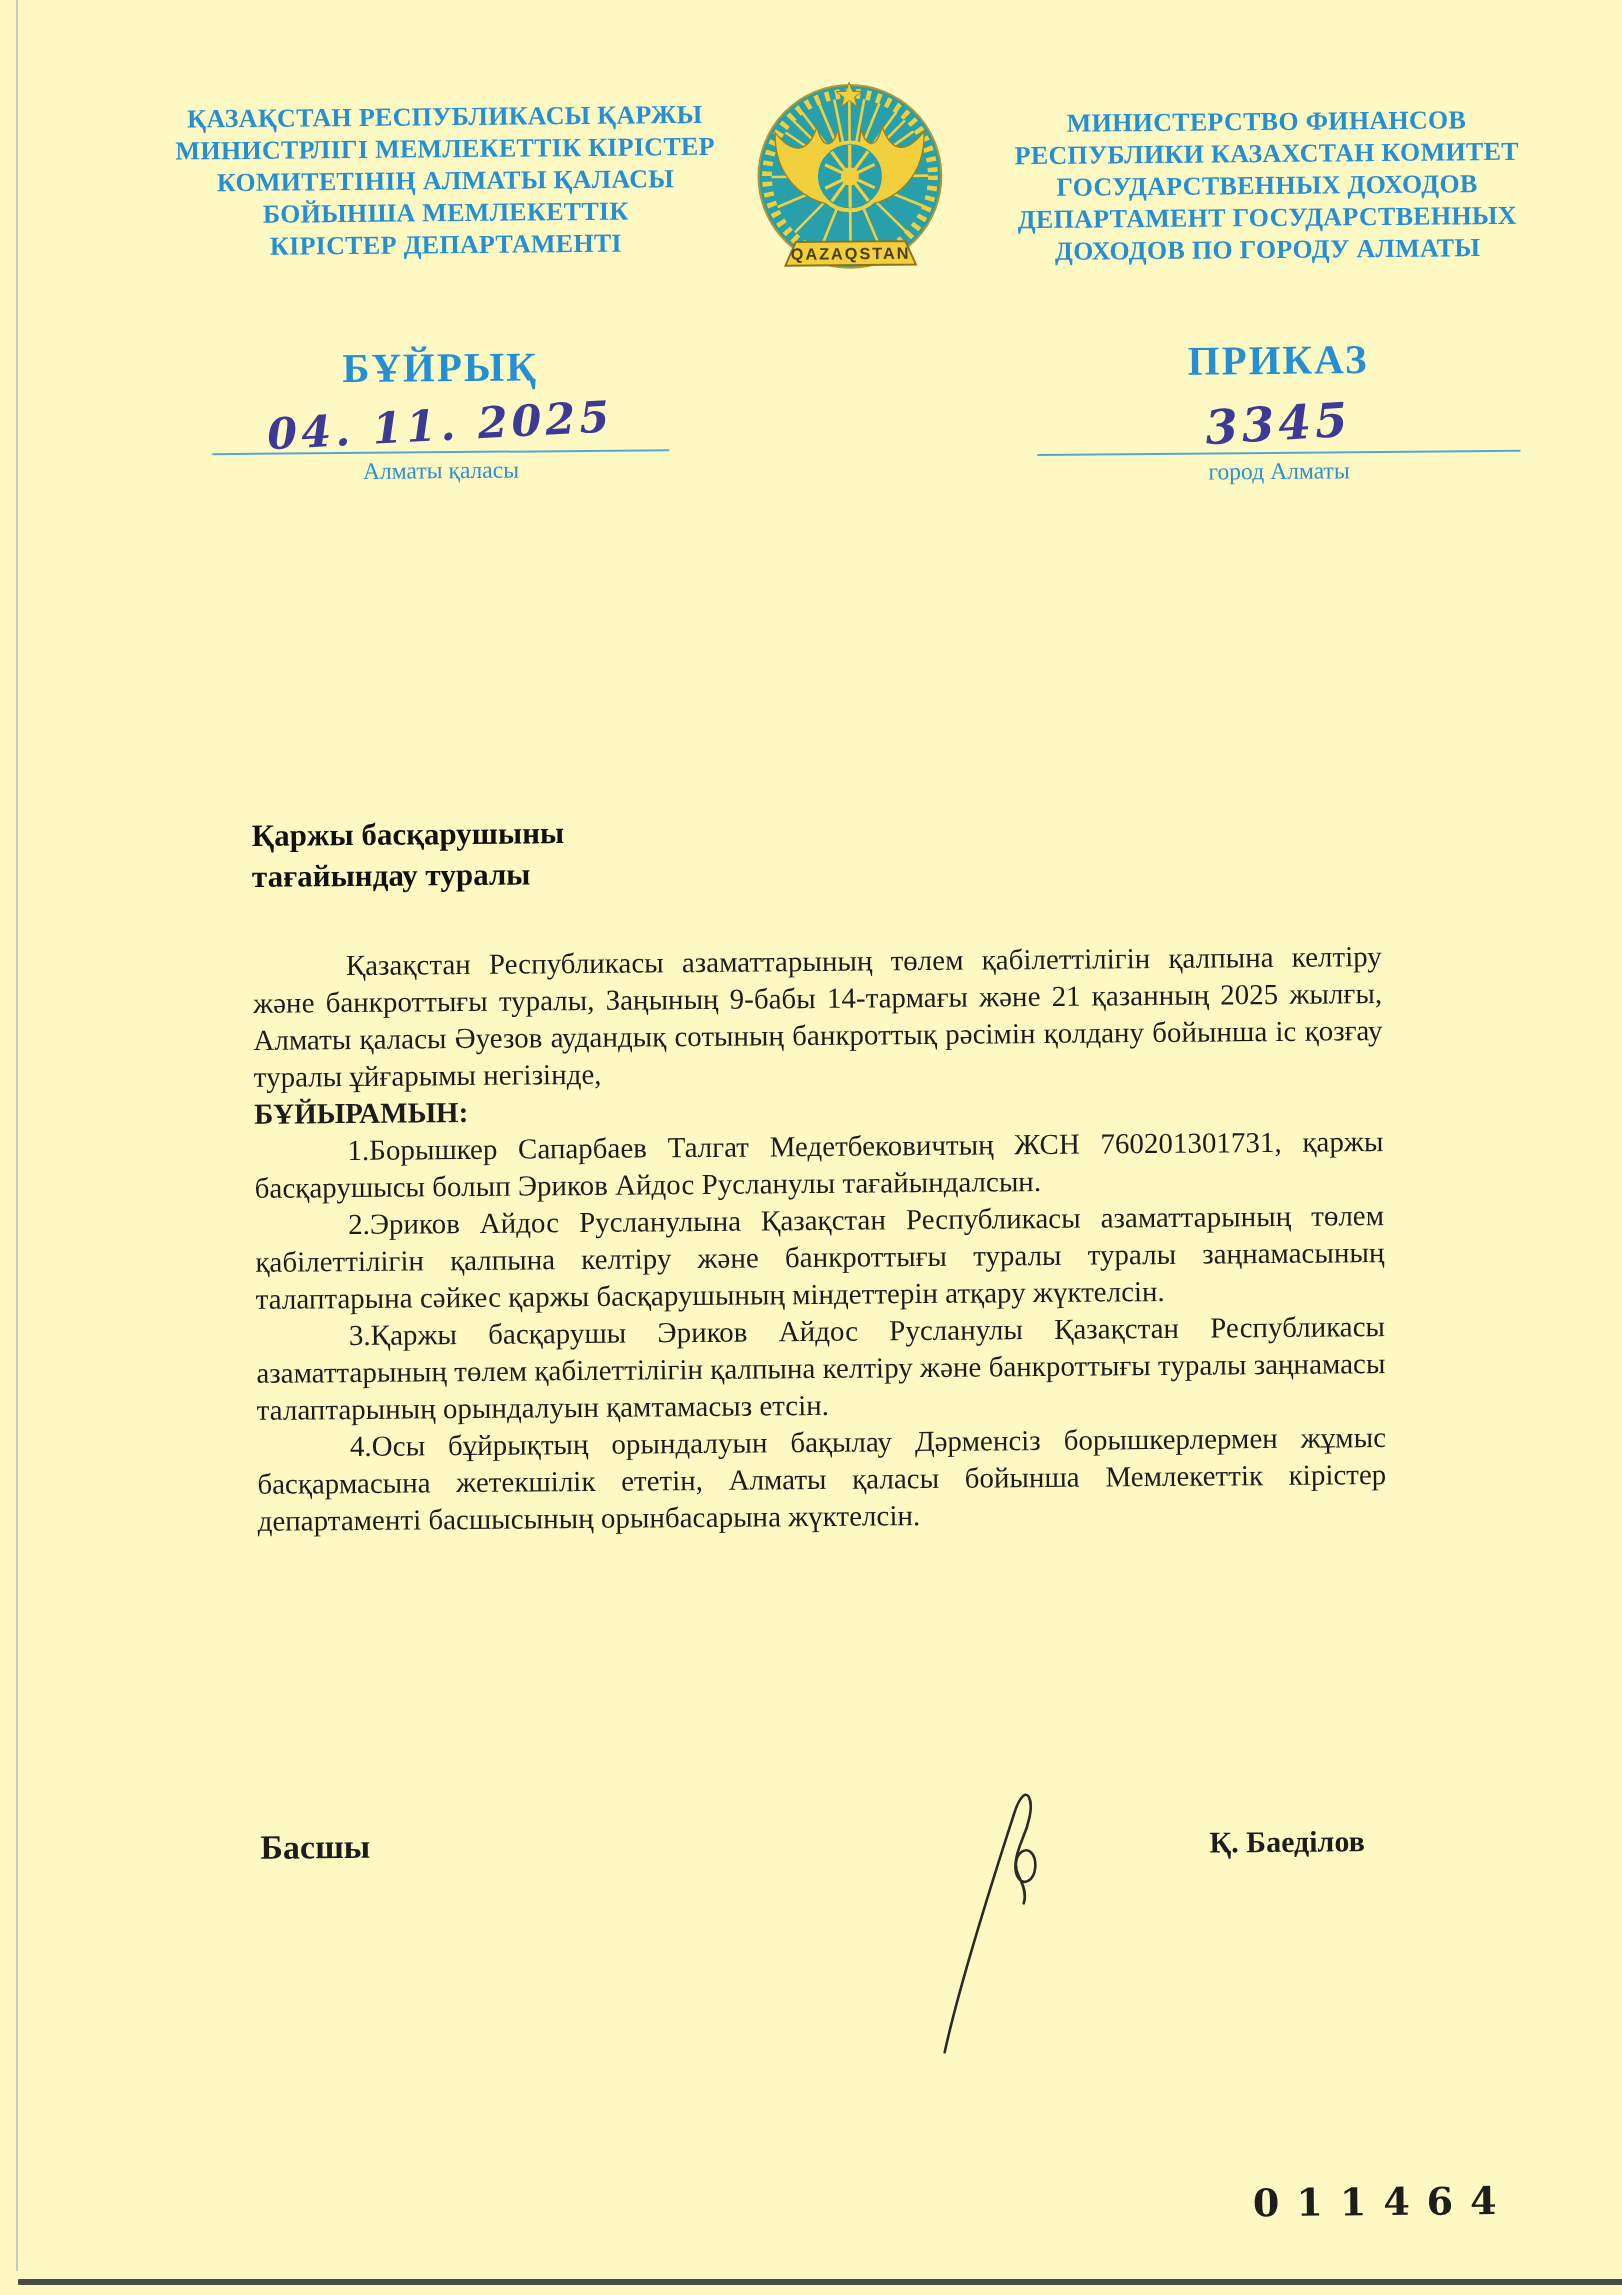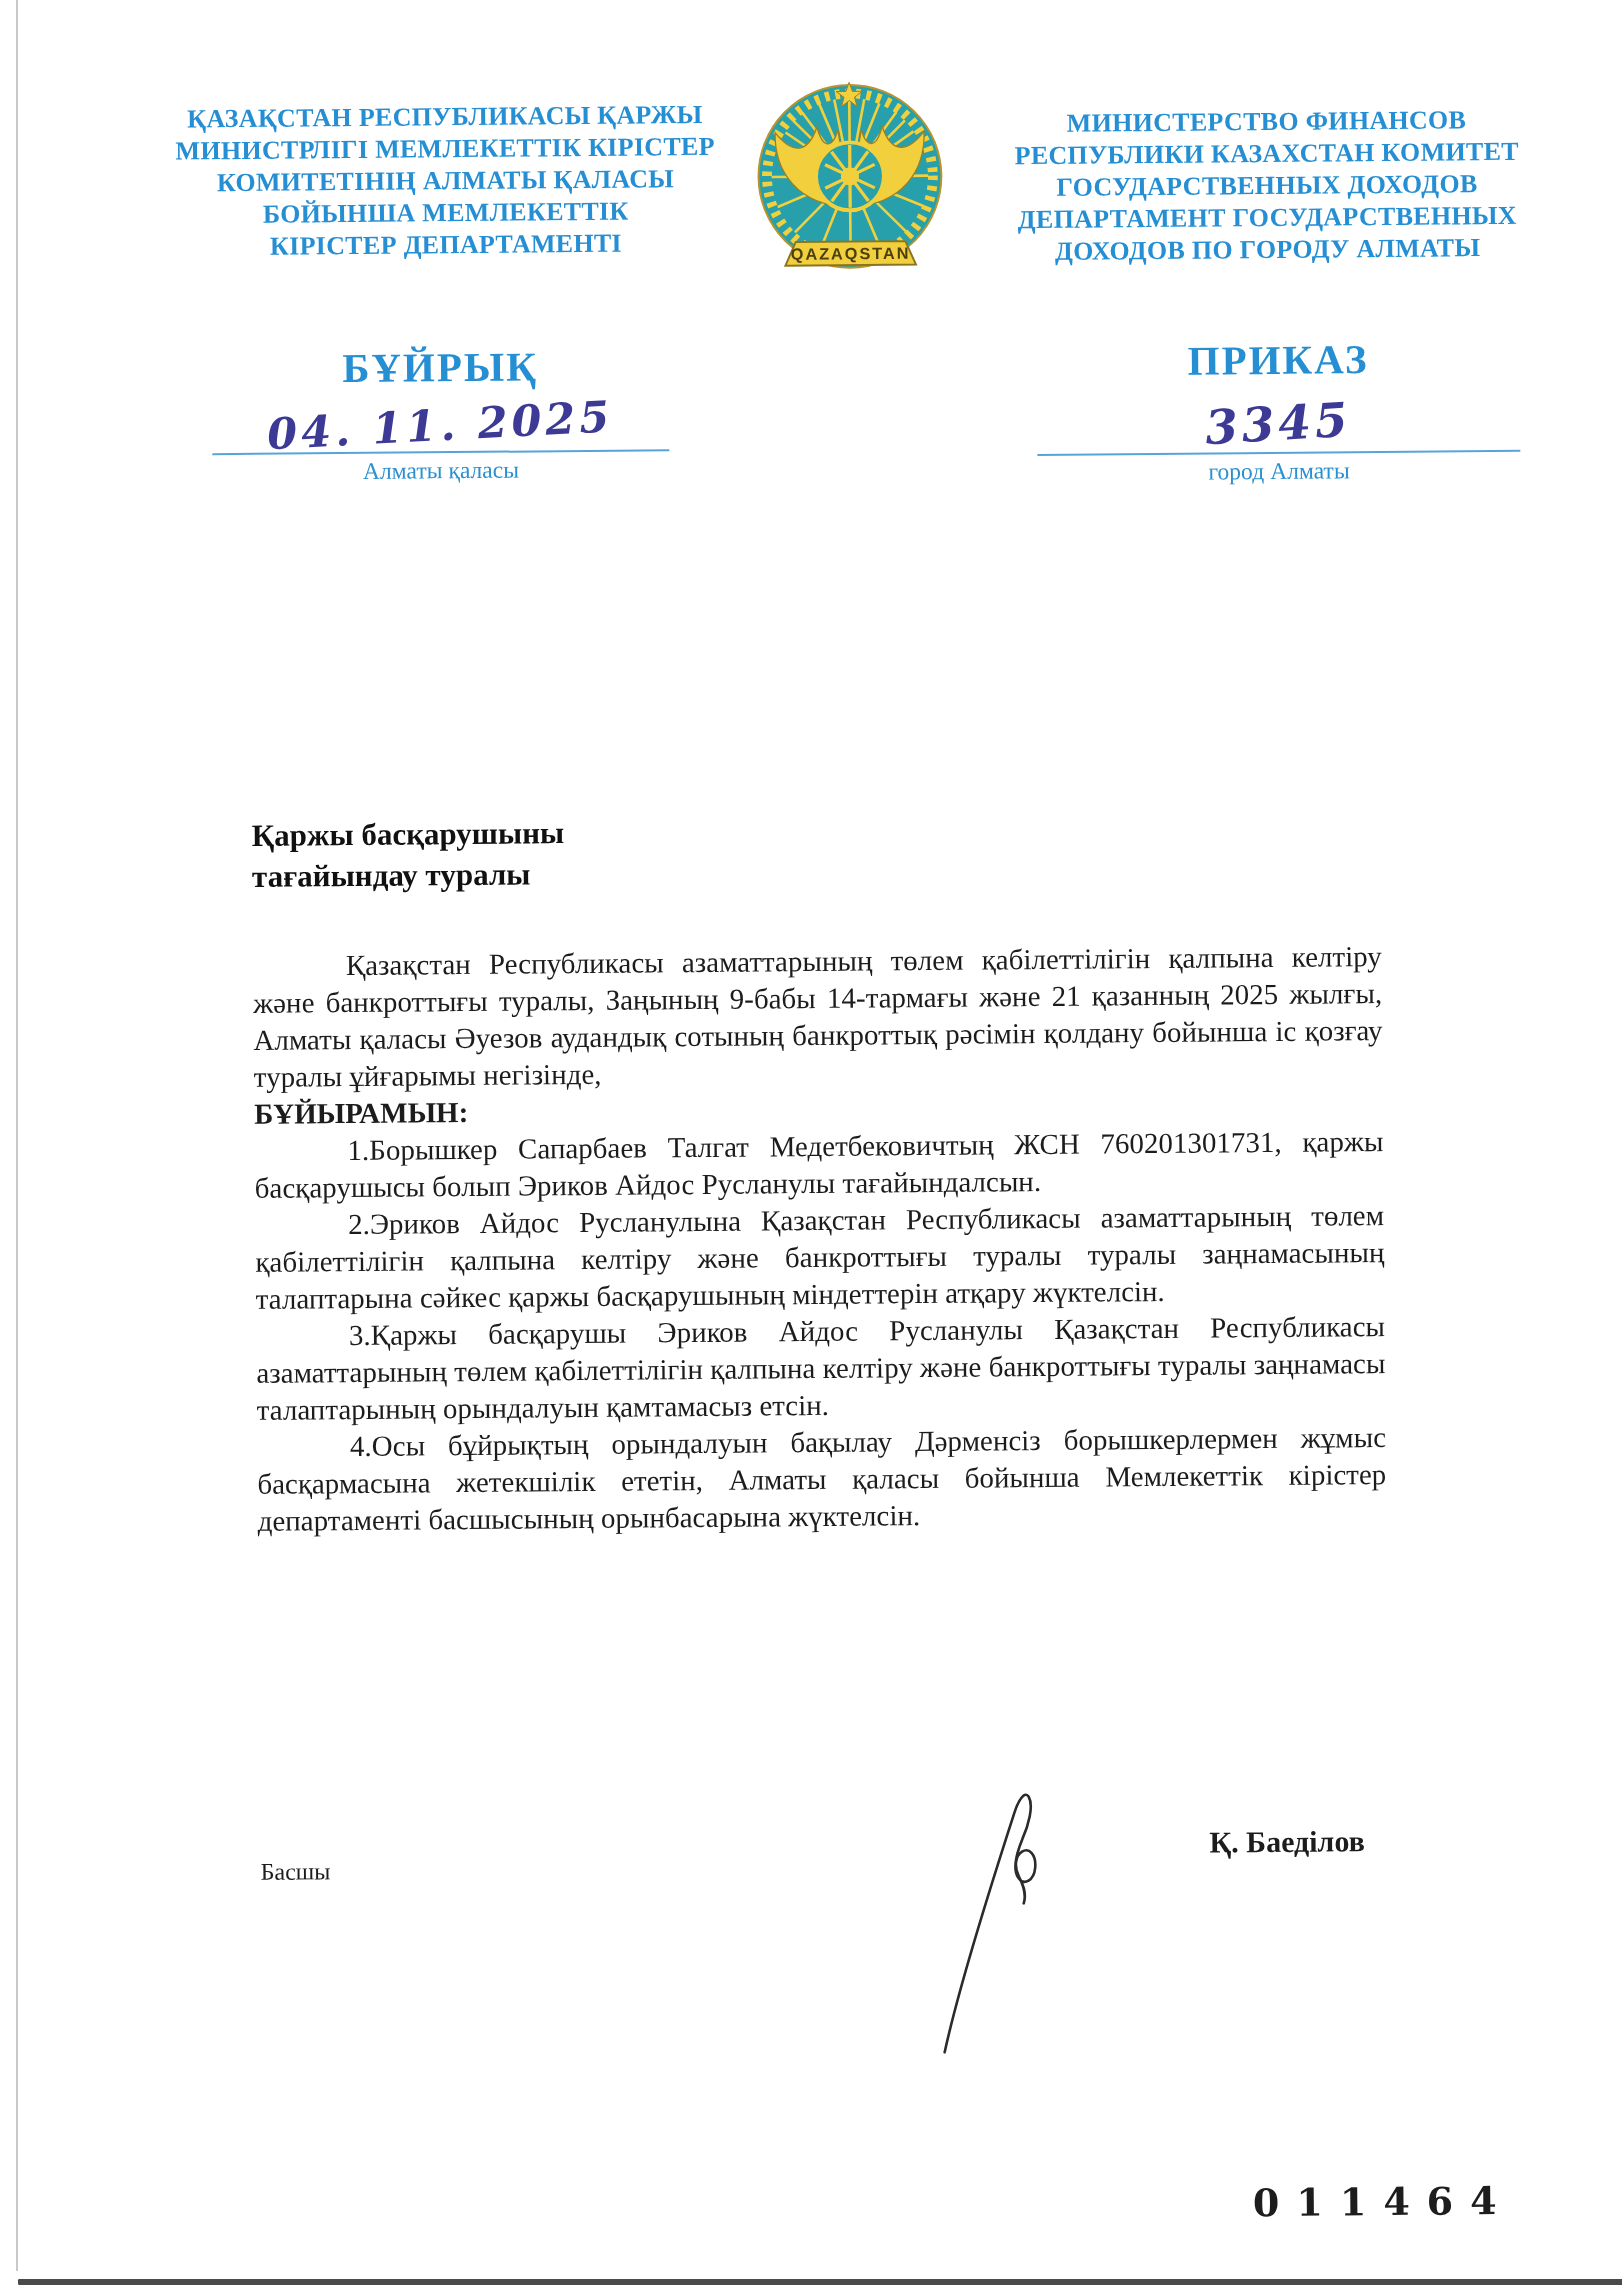--- a/index.html
+++ b/index.html
@@ -1,17 +1,17 @@
 <!DOCTYPE html>
 <html style="font-size:10.5px"><head>
 <meta charset="utf-8">
 <style>
   html,body { margin:0; padding:0; background:#e8e8e8; }
   .page {
-    position:relative; width:1623px; height:2295px; background:#ffffff;
+    position:relative; width:1623px; height:2295px; background:#fef9c3;
     overflow:hidden; font-family:"Liberation Serif", serif; color:#1c1c1c;
   }
   
   .edge-left   { position:absolute; left:15.7px; top:0; height:2271px; width:2px; background:#c9c9c9; }
   .edge-bottom { position:absolute; left:18.3px; right:0; bottom:10.5px; height:5.9px; background:#4a4a4a; border-radius:1.3px; }
 
   .tilt { position:absolute; inset:0; transform:rotate(-0.5deg); transform-origin:50% 38%; }
 
   
   .header { position:absolute; top:98px; left:0; width:1623px; }
@@ -42,21 +42,21 @@
   .doc-title { font-size:31px; font-weight:bold; line-height:41px; color:#111; }
   .paras { margin-top:51px; }
   .para {
     font-size:29px; line-height:37px; text-align:justify;
     text-indent:93px; margin:0; color:#1c1c1c;
   }
   .resolve { font-size:29px; line-height:37px; font-weight:bold; margin:0; }
 
   
   .sig-row { position:absolute; left:252px; top:1824px; width:1152px; height:79px; }
-  .sig-title { position:absolute; left:0; top:0; font-size:24px; font-weight:normal;margin-top:30px; }
+  .sig-title { position:absolute; left:0; top:0; font-size:34px; font-weight:bold; }
   .sig-name  { position:absolute; left:949px; top:5.2px; font-size:30px; font-weight:bold; white-space:nowrap; }
   .sig-svg { position:absolute; left:903px; top:1779px; width:196px; height:281px; }
 
   
   .serial {
     position:absolute; right:121px; top:2184px;
     font-family:"DejaVu Serif", serif; font-weight:bold;
     font-size:38px; letter-spacing:17px; color:#1d1d1d;
   }
 </style>

